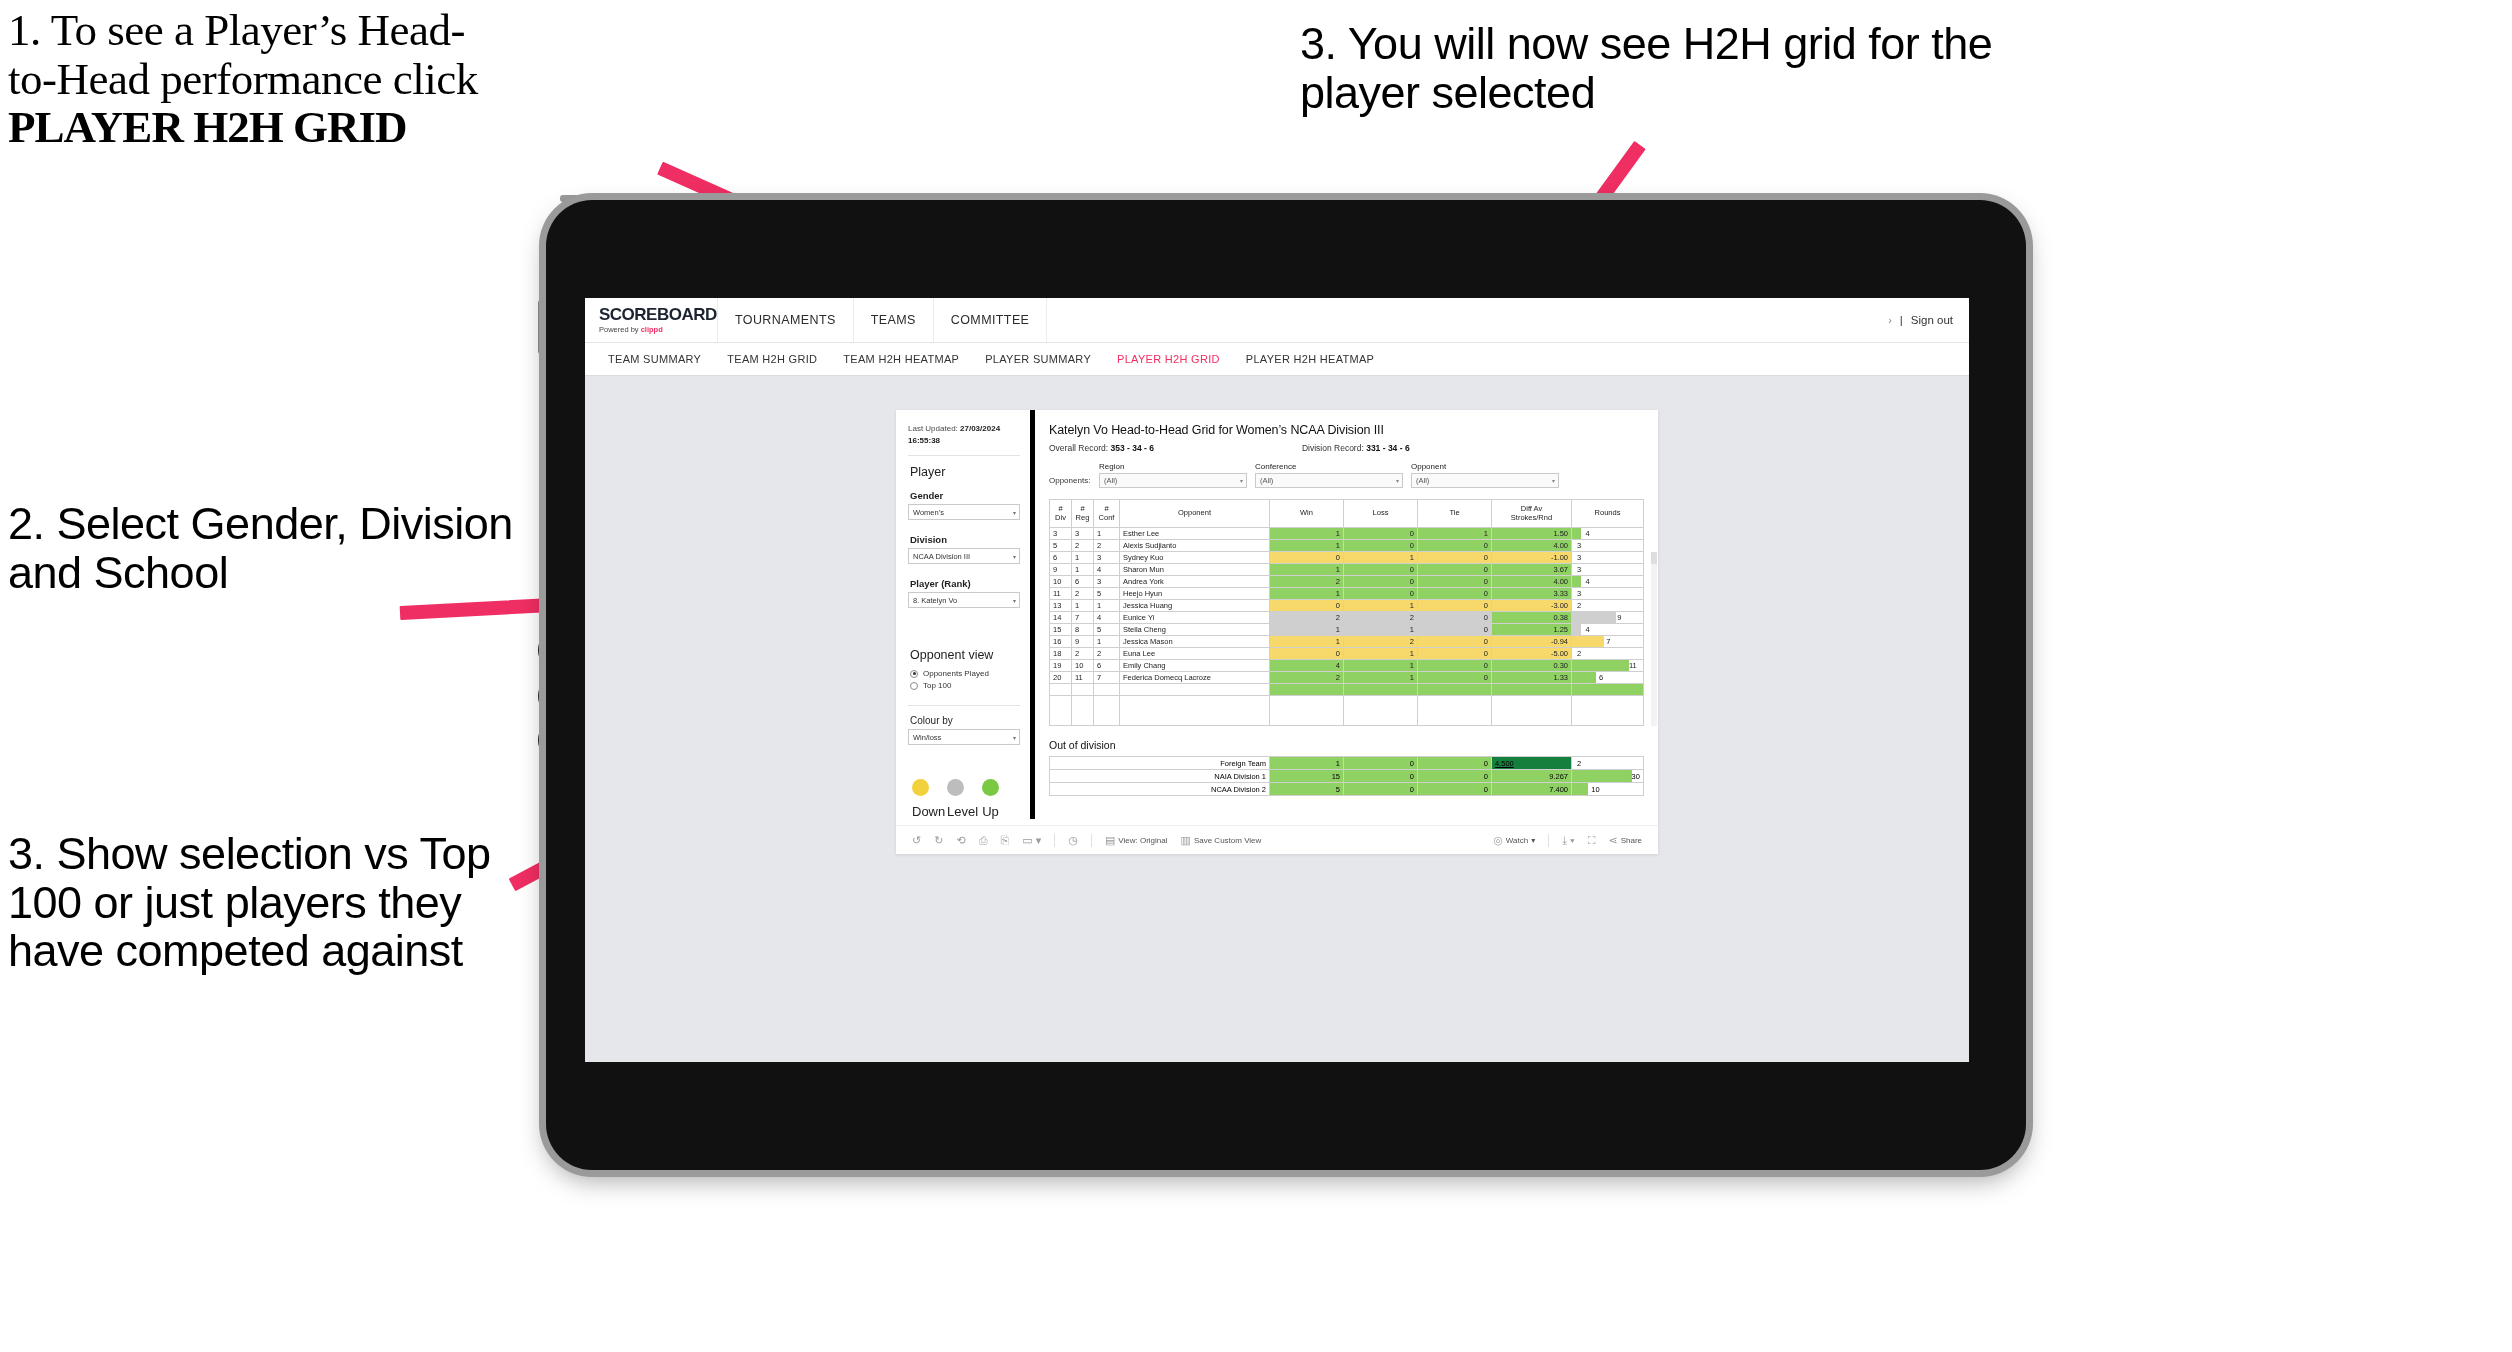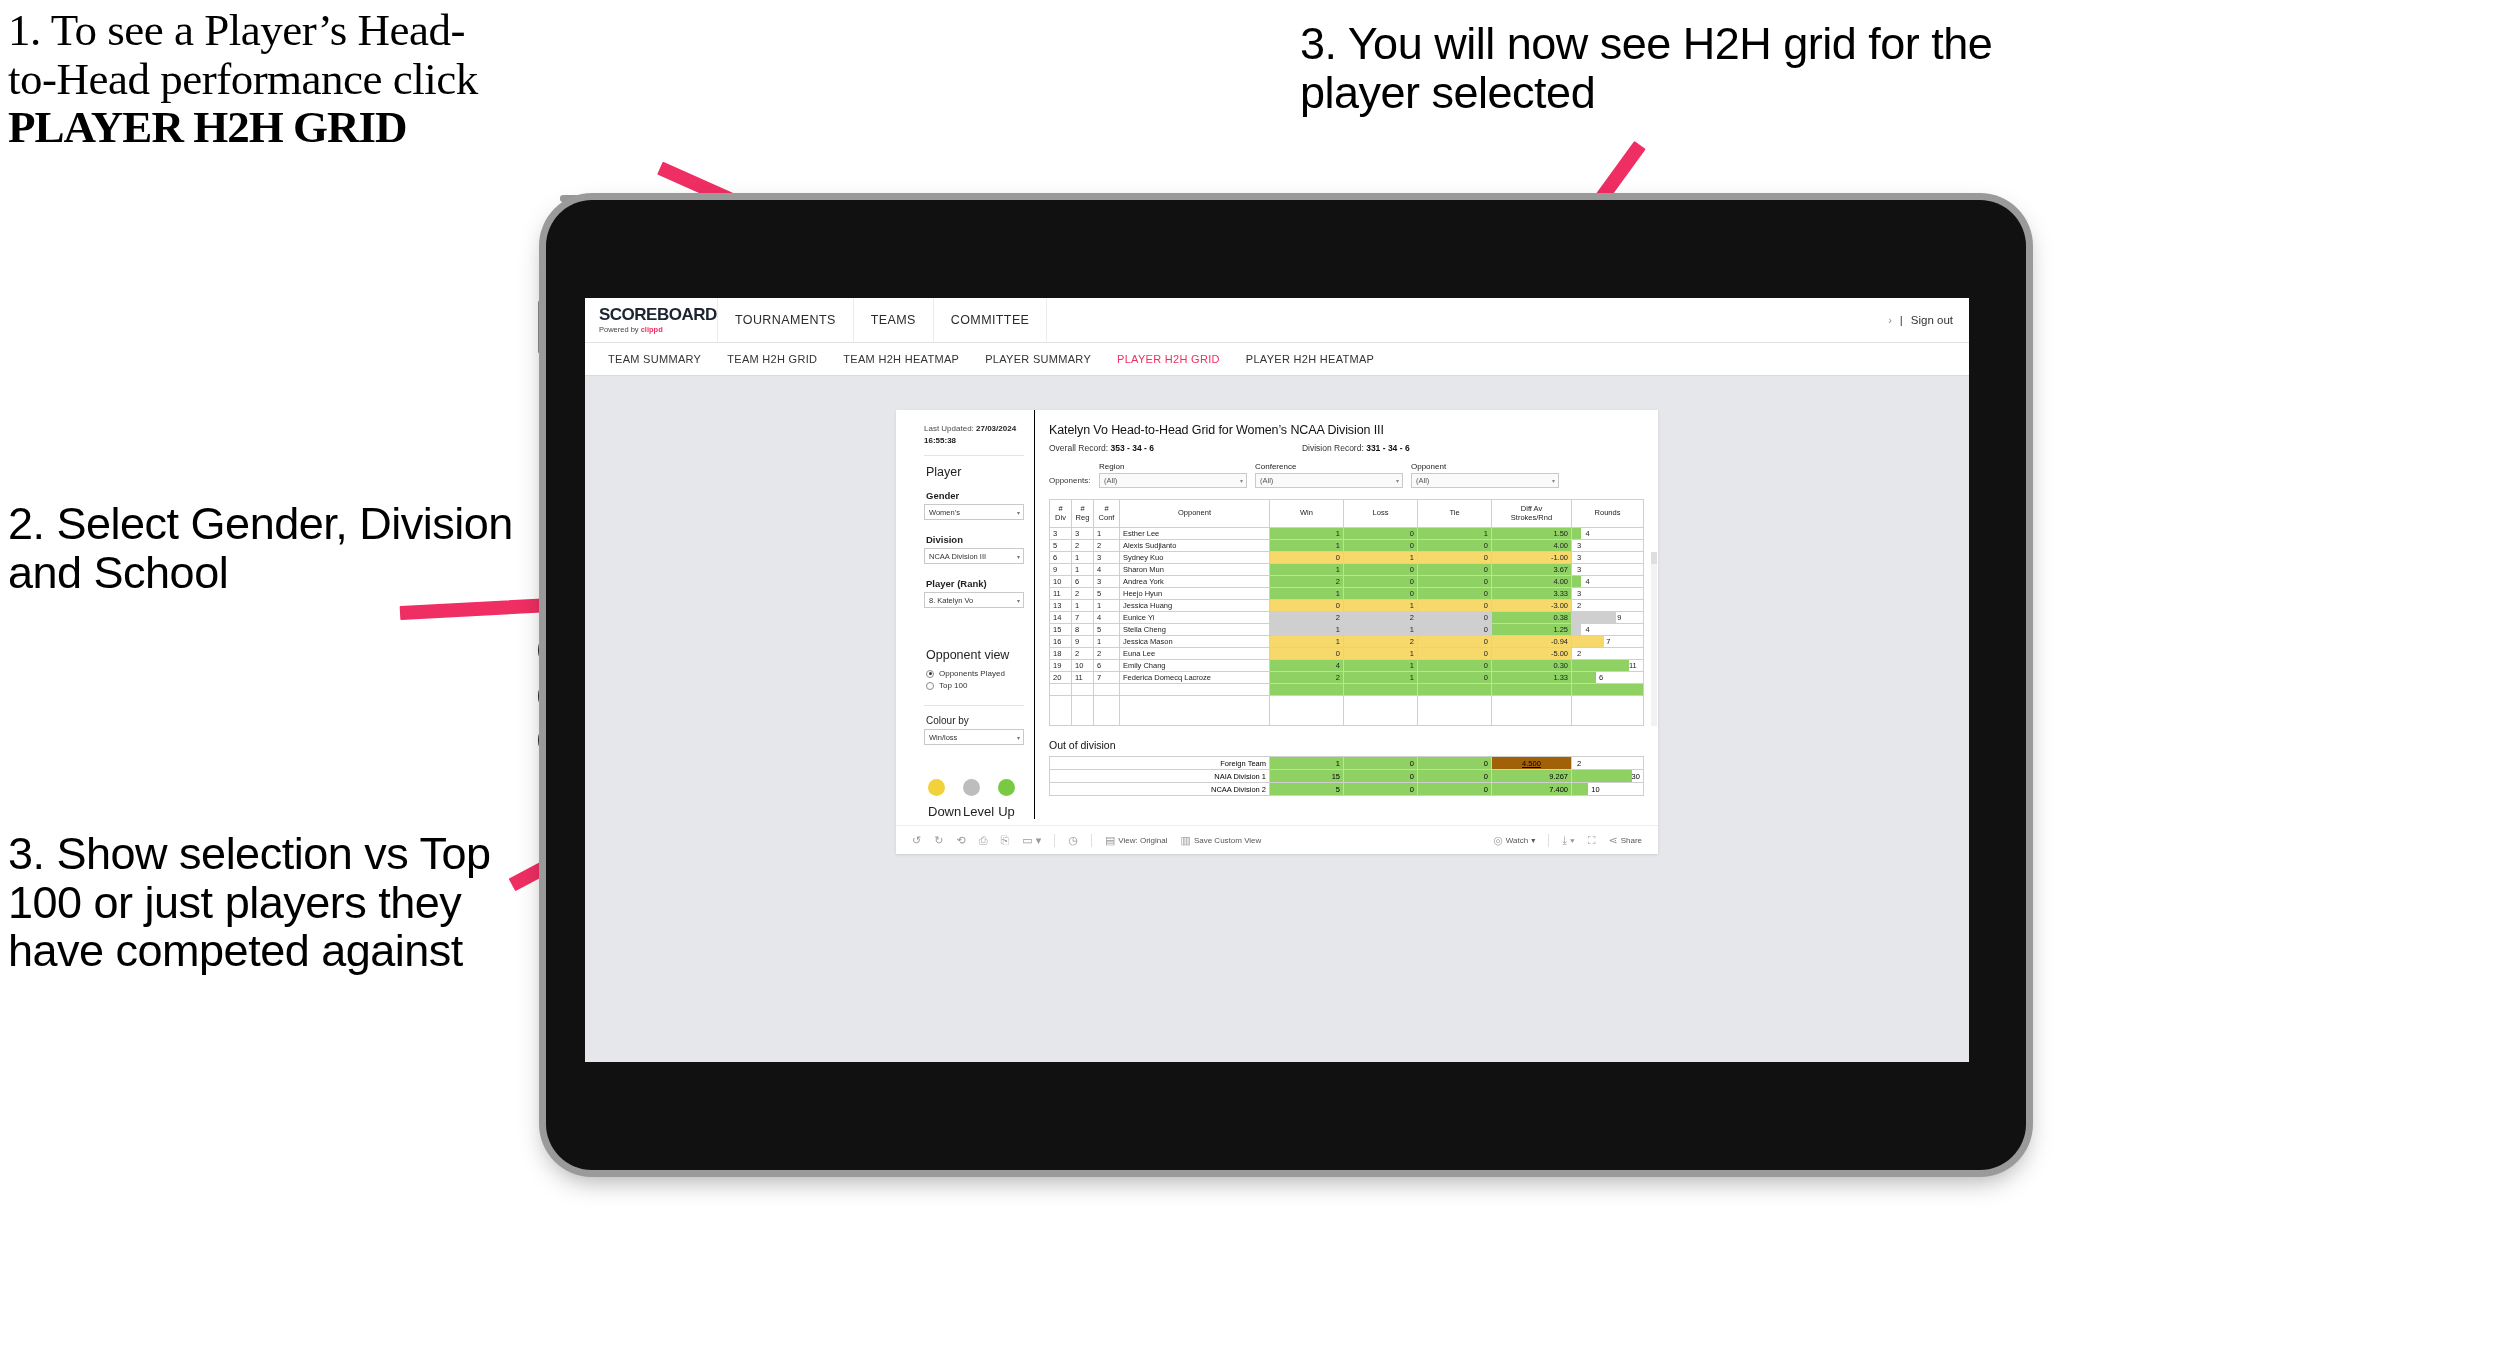--- a/index.html
+++ b/index.html
@@ -57,21 +57,21 @@
   .subnav span{font-size:11px;color:#333;letter-spacing:.3px;}
   .subnav span.active{color:#ef2e63;}
 
   
   #vizwrap{padding:34px 0 0 0;display:flex;justify-content:center;}
   #viz{width:762px;background:#fff;display:flex;flex-direction:column;
        box-shadow:0 1px 3px rgba(0,0,0,.10);}
   #vizbody{display:flex;padding:0;}
 
   
-  .vside{width:146px;border-right:1px solid #000000;padding:13px 10px 0 28px;box-sizing:border-box;}
+  .vside{width:146px;border-right:5px solid #000000;padding:13px 10px 0 12px;box-sizing:border-box;}
   .lastupd{font-size:8px;color:#4a4a4a;line-height:1.45;}
   .lastupd b{font-weight:bold;color:#222;}
   .hr{height:1px;background:#e4e4e4;margin:9px 0 9px 0;}
   .sec-title{font-size:12.5px;color:#1f1f1f;margin:4px 0 11px 2px;}
   .fld-label{font-size:9.5px;color:#1f1f1f;font-weight:bold;margin:0 0 3px 2px;}
   .sel{height:14px;border:1px solid #c9c9c9;background:#fff;display:flex;
        align-items:center;justify-content:space-between;padding:0 3px 0 4px;
        font-size:7.5px;color:#333;margin-bottom:14px;}
   .sel .car{font-size:6px;color:#777;}
   .radio-row{display:flex;align-items:center;gap:5px;margin:0 0 3px 2px;}
@@ -500,21 +500,21 @@
               <col style="width:74px">
                 <col style="width:80px">
                 <col style="width:72px">
             </colgroup>
             <tbody id="odbody">
                 <tr>
                   <td class="odlab" style="text-align: right;">Foreign Team</td>
                   <td class="val" style="background: rgb(143, 209, 99); text-align: right;">1</td>
                   <td class="val" style="background: rgb(143, 209, 99); text-align: right;">0</td>
                   <td class="val" style="background: rgb(143, 209, 99); text-align: right;">0</td>
-                  <td class="val" style="background: #a16207; text-align: center; text-decoration: underline;">4.500</td>
+                  <td class="val" style="background: #15803d; text-align: left; text-decoration: underline;">4.500</td>
                   <td style="position: relative; border-left: none;"><span class="bar" style="width:0%;background:#8fd163"></span><span class="rndtxt" style="margin-left:0%">2</span></td>
                 </tr>
                 <tr>
                   <td class="odlab" style="text-align: right;">NAIA Division 1</td>
                   <td class="val" style="background: rgb(143, 209, 99); text-align: right;">15</td>
                   <td class="val" style="background: rgb(143, 209, 99); text-align: right;">0</td>
                   <td class="val" style="background: rgb(143, 209, 99); text-align: right;">0</td>
                   <td class="val" style="background: rgb(143, 209, 99); text-align: right;">9.267</td>
                   <td style="position: relative; border-left: none;"><span class="bar" style="width:84%;background:#8fd163"></span><span class="rndtxt" style="margin-left:84%">30</span></td>
                 </tr>

